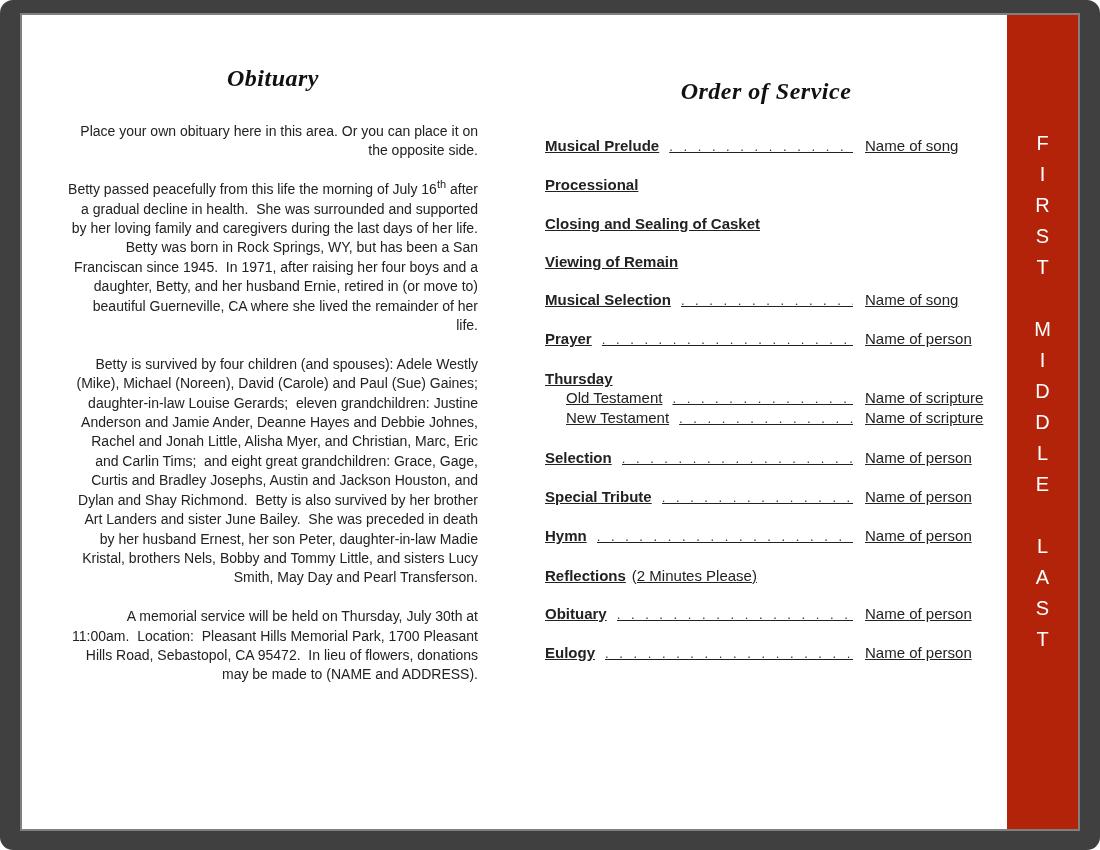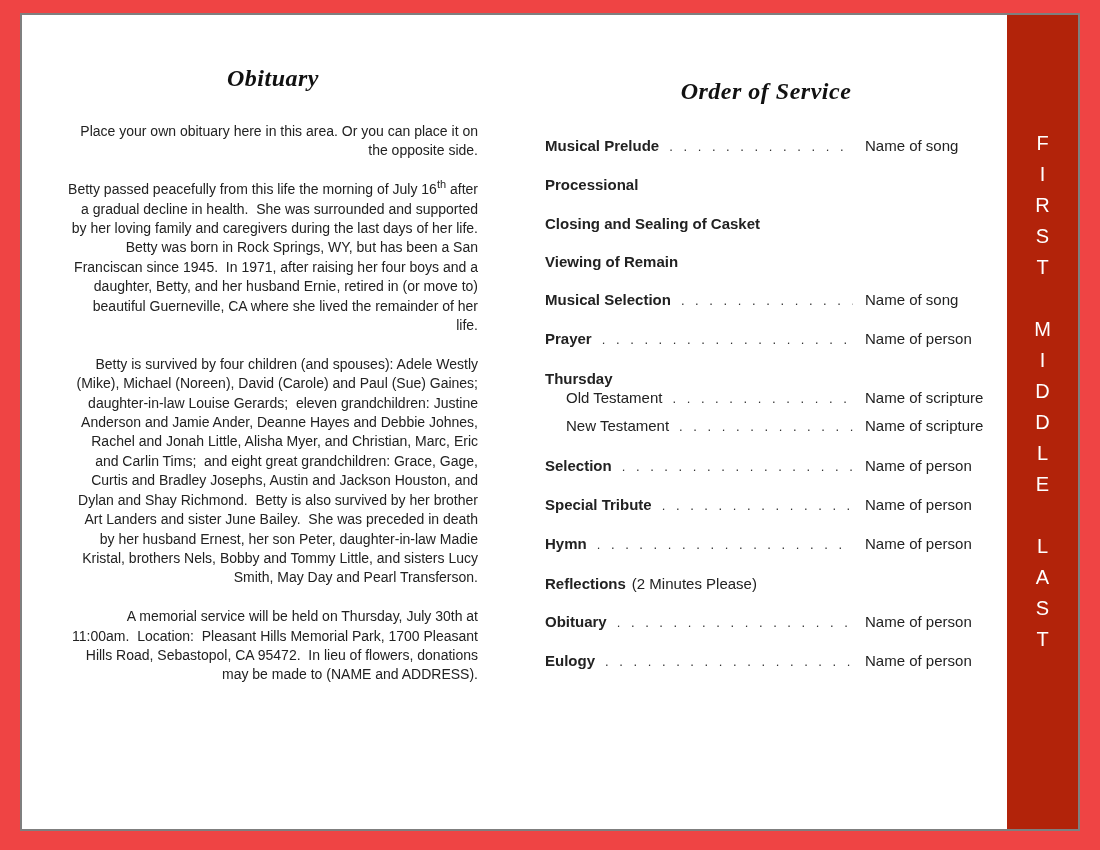--- a/index.html
+++ b/index.html
@@ -1,21 +1,22 @@
 <!DOCTYPE html>
 <html style="--accent: #b2230a; --border: #7f7f7f;"><head>
 <meta charset="utf-8">
 <style>
   :root { --accent:#b2230a; --border:#7f7f7f; --ink:#1f1f1f; }
   * { box-sizing:border-box; }
   html,body { margin:0; padding:0; background:#ffffff; }
   .canvas {
-    position:relative; width:1100px; height:850px; background:#ef4444;
+    position:relative; width:1100px; height:850px; background:#404040;
     font-family:"Liberation Sans", sans-serif; color:var(--ink);
     overflow:hidden;
+    border-radius:13px;
   }
   .page {
     position:absolute; left:20px; top:13px; width:1060px; height:818px;
     background:#ffffff; border:2px solid var(--border);
   }
   .col-title {
     margin:0; font-family:"Liberation Serif", serif;
     font-style:italic; font-weight:bold; font-size:24px;
     text-align:center; color:#111; letter-spacing:0.5px;
   }
@@ -26,31 +27,31 @@
     white-space:pre-wrap; color:#222;text-align:right;
   }
   .obit-body p { margin:0 0 19.4px 0; }
   .obit-body p:last-child { margin-bottom:10px; }
   .obit-body sup { font-size:11px; line-height:0; vertical-align:super; }
   
   .service-col { position:absolute; left:523px; top:63px; width:442px; }
   .service-list { margin-top:31px; }
   .service-row {
     display:flex; align-items:baseline;
-    font-size:15px; line-height:19.3px; margin-bottom:19px; color:#222;
+    font-size:15px; line-height:19.3px; margin-bottom:19px; color:#222;text-decoration:underline;
   }
   .service-row .label { font-weight:bold; white-space:nowrap; }
   .service-row .label.plain { font-weight:normal; }
   .service-row .suffix { margin-left:6px; white-space:nowrap; }
   .service-row .dots {
     flex:1 1 auto; overflow:hidden; white-space:nowrap;
     margin:0 12px 0 10px; letter-spacing:3.5px; font-size:13px; color:#333;
   }
   .service-row .value { flex:0 0 122px; white-space:nowrap; }
-  .service-row.subrow { padding-left:21px; margin-bottom:8px; }
+  .service-row.subrow { padding-left:21px; margin-bottom:0; }
   .service-row.group-head { margin-bottom:0; }
   .service-row.group-end { margin-bottom:19px; }
   
   .side-banner {
     position:absolute; right:0; top:0; bottom:0; width:71px;
     background:var(--accent); color:#ffffff; text-align:center;
     padding-top:113px; font-size:20px; line-height:31px;
   }
   .side-banner .word + .word { margin-top:31px; }
   .side-banner .letter { display:block; }

